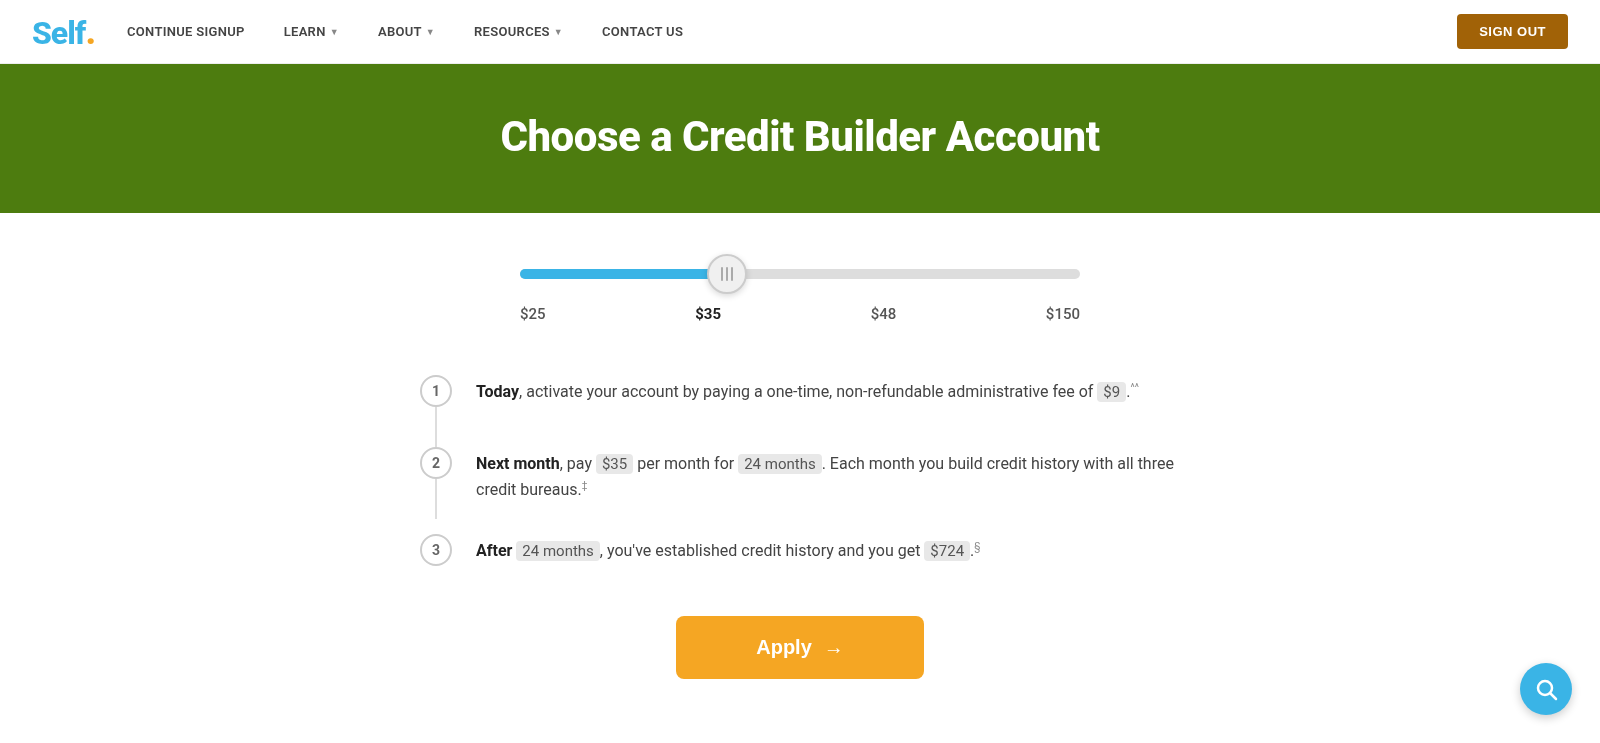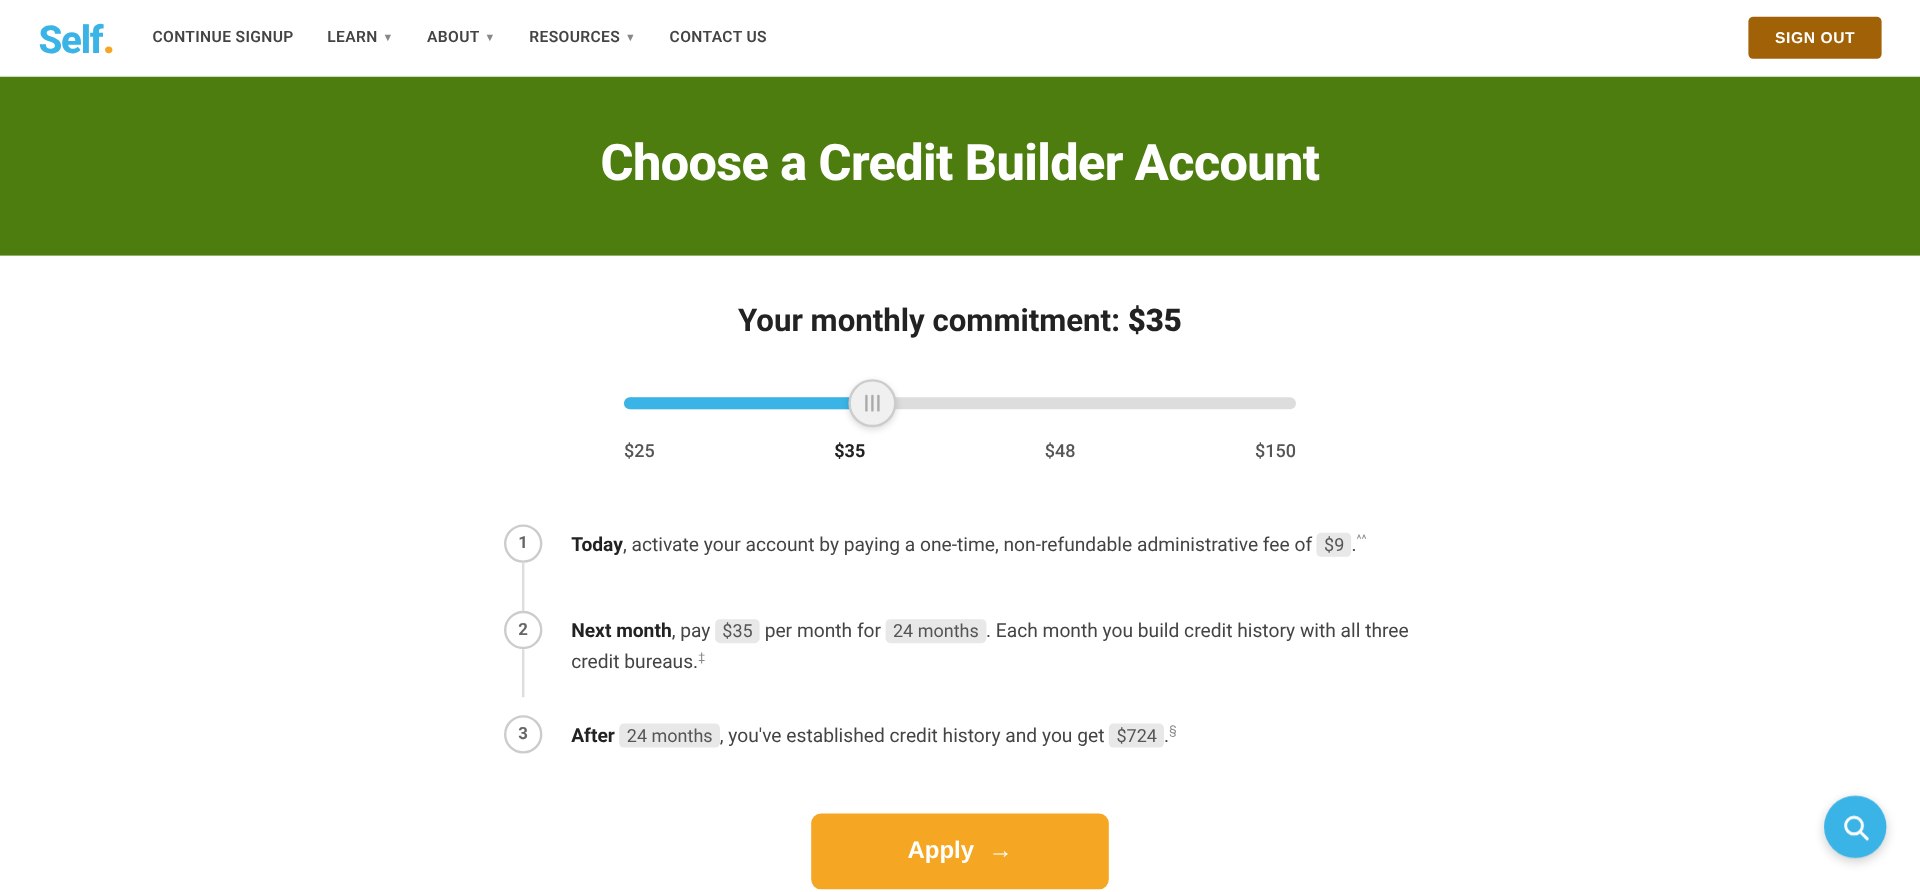--- a/index.html
+++ b/index.html
@@ -18,21 +18,21 @@
       font-size: 32px;
       font-weight: 800;
       color: #3ab4e6;
       margin-right: 32px;
       letter-spacing: -1px;
     }
     .nav-logo span { color: #3ab4e6; }
     .nav-logo .dot { color: #f5a623; font-size: 36px; }
     .nav-links {
       display: flex;
-      gap: 28px;
+      gap: 39px;
       align-items: center;
       flex: 1;
     }
     .nav-link {
       font-size: 13px;
       font-weight: 600;
       color: #444;
       text-decoration: none;
       cursor: pointer;
       letter-spacing: 0.3px;
@@ -279,23 +279,20 @@
   </div>
   <button class="nav-signout">SIGN OUT</button>
 </nav>
 
 <div class="hero">
   <h1>Choose a Credit Builder Account</h1>
 </div>
 
 <div class="main">
 
-  <div class="commitment-title">
-    <span>Your monthly commitment:</span> <strong>$35</strong>
-  </div>
 
   <div class="slider-section">
     <div class="slider-wrapper">
       <div class="slider-track">
         <div class="slider-fill"></div>
         <div class="slider-thumb">
           <div class="slider-thumb-lines">
             <span></span>
             <span></span>
             <span></span>

